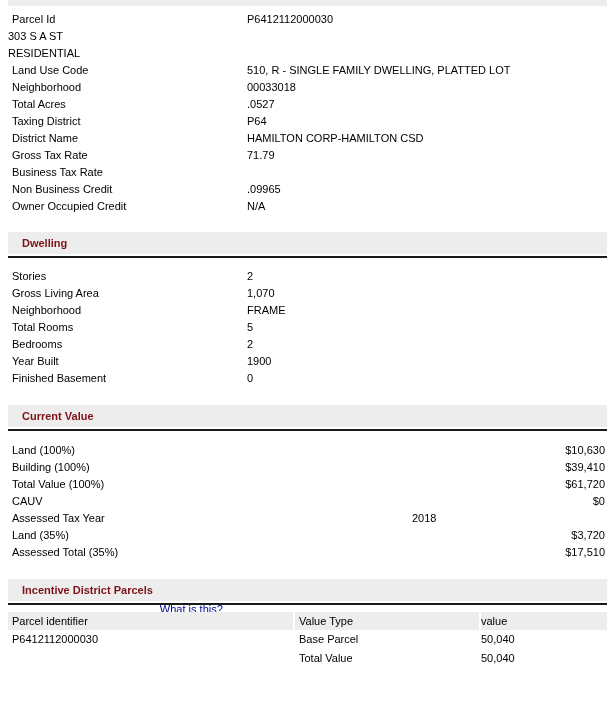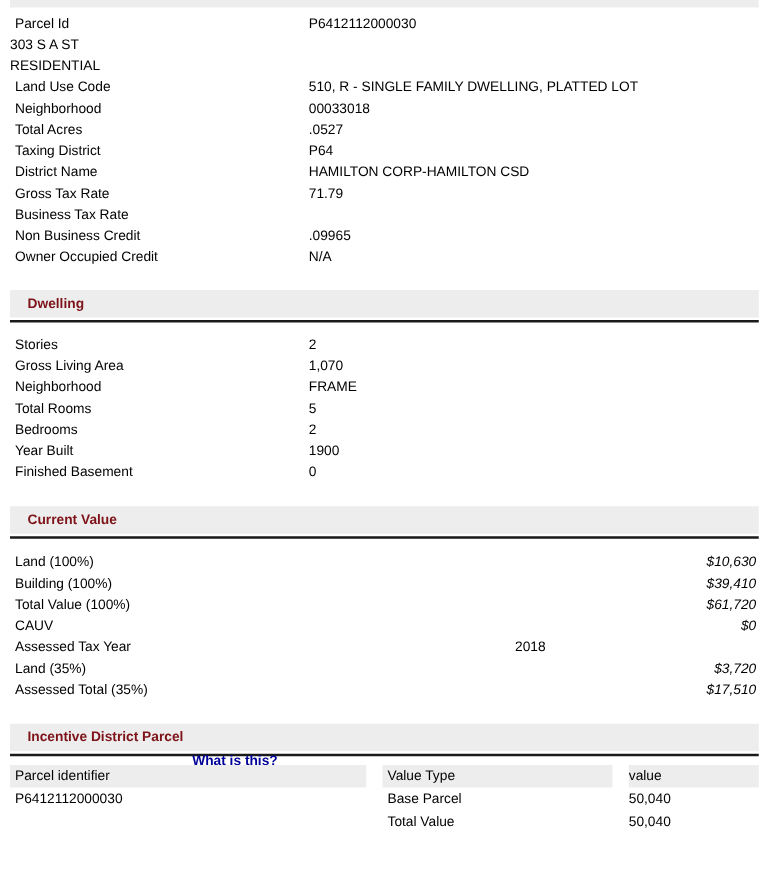--- a/index.html
+++ b/index.html
@@ -25,37 +25,37 @@
   
   .kv-section{margin:4px 7px 0 8px;}
   .kv-row{display:flex;height:17px;align-items:center;}
   .kv-label{width:239px;padding-left:4px;flex:none;}
   .kv-value{flex:1;}
 
   
   .section-header{margin:18px 7px 0 8px;background:var(--bar_bg);height:22px;
     display:flex;align-items:center;padding-left:4px;}
   .section-title{color:var(--section_title);font-weight:bold;font-size:11px;margin-left:10px;}
-  .whatisthis{color:var(--link);font-weight:bold;font-size:11px;
+  .whatisthis{color:var(--link);font-weight:normal;font-size:11px;
     text-decoration:underline;margin-left:7px;cursor:pointer;margin-top:38px;}
   .section-rule{margin:2px 7px 0 8px;height:2px;background:var(--rule);}
   .hdr-dwelling{margin-top:18px;}
   .hdr-currentvalue{margin-top:19px;}
   .hdr-incentive{margin-top:19px;}
 
   
   .cv-section{margin:10px 7px 0 8px;}
   .cv-row{display:flex;height:17px;align-items:center;}
   .cv-label{width:404px;padding-left:4px;flex:none;}
   .cv-mid{width:95px;flex:none;}
-  .cv-amount{flex:1;text-align:right;padding-right:2px;font-style:italic;}
+  .cv-amount{flex:1;text-align:right;padding-right:2px;}
 
   
   .inc-table{margin:7px 7px 0 8px;}
-  .inc-row{display:grid;grid-template-columns:285px 184px 1fr;column-gap:13px;}
+  .inc-row{display:grid;grid-template-columns:285px 184px 1fr;column-gap:2px;}
   .inc-row .cell{height:18px;line-height:18px;padding-left:4px;overflow:hidden;}
   .inc-row.body .cell{height:19px;line-height:19px;}
   .inc-row.header .cell{background:var(--bar_bg);}
   .cell.num{padding-right:4px;padding-left:0;}
 </style>
 </head>
 <body>
 
 <div class="page">
 
@@ -182,21 +182,21 @@
       <div class="cv-amount">$3,720</div>
     </div>
     <div class="cv-row">
       <div class="cv-label">Assessed Total (35%)</div>
       <div class="cv-mid"></div>
       <div class="cv-amount">$17,510</div>
     </div>
   </div>
 
   <div class="section-header hdr-incentive">
-    <span class="section-title">Incentive District Parcel</span>
+    <span class="section-title">Incentive District Parcels</span>
     <a class="whatisthis">What is this?</a>
   </div>
   <div class="section-rule"></div>
 
   <div class="inc-table">
     <div class="inc-row header">
       <div class="cell">Parcel identifier</div>
       <div class="cell">Value Type</div>
       <div class="cell num">value</div>
     </div>

